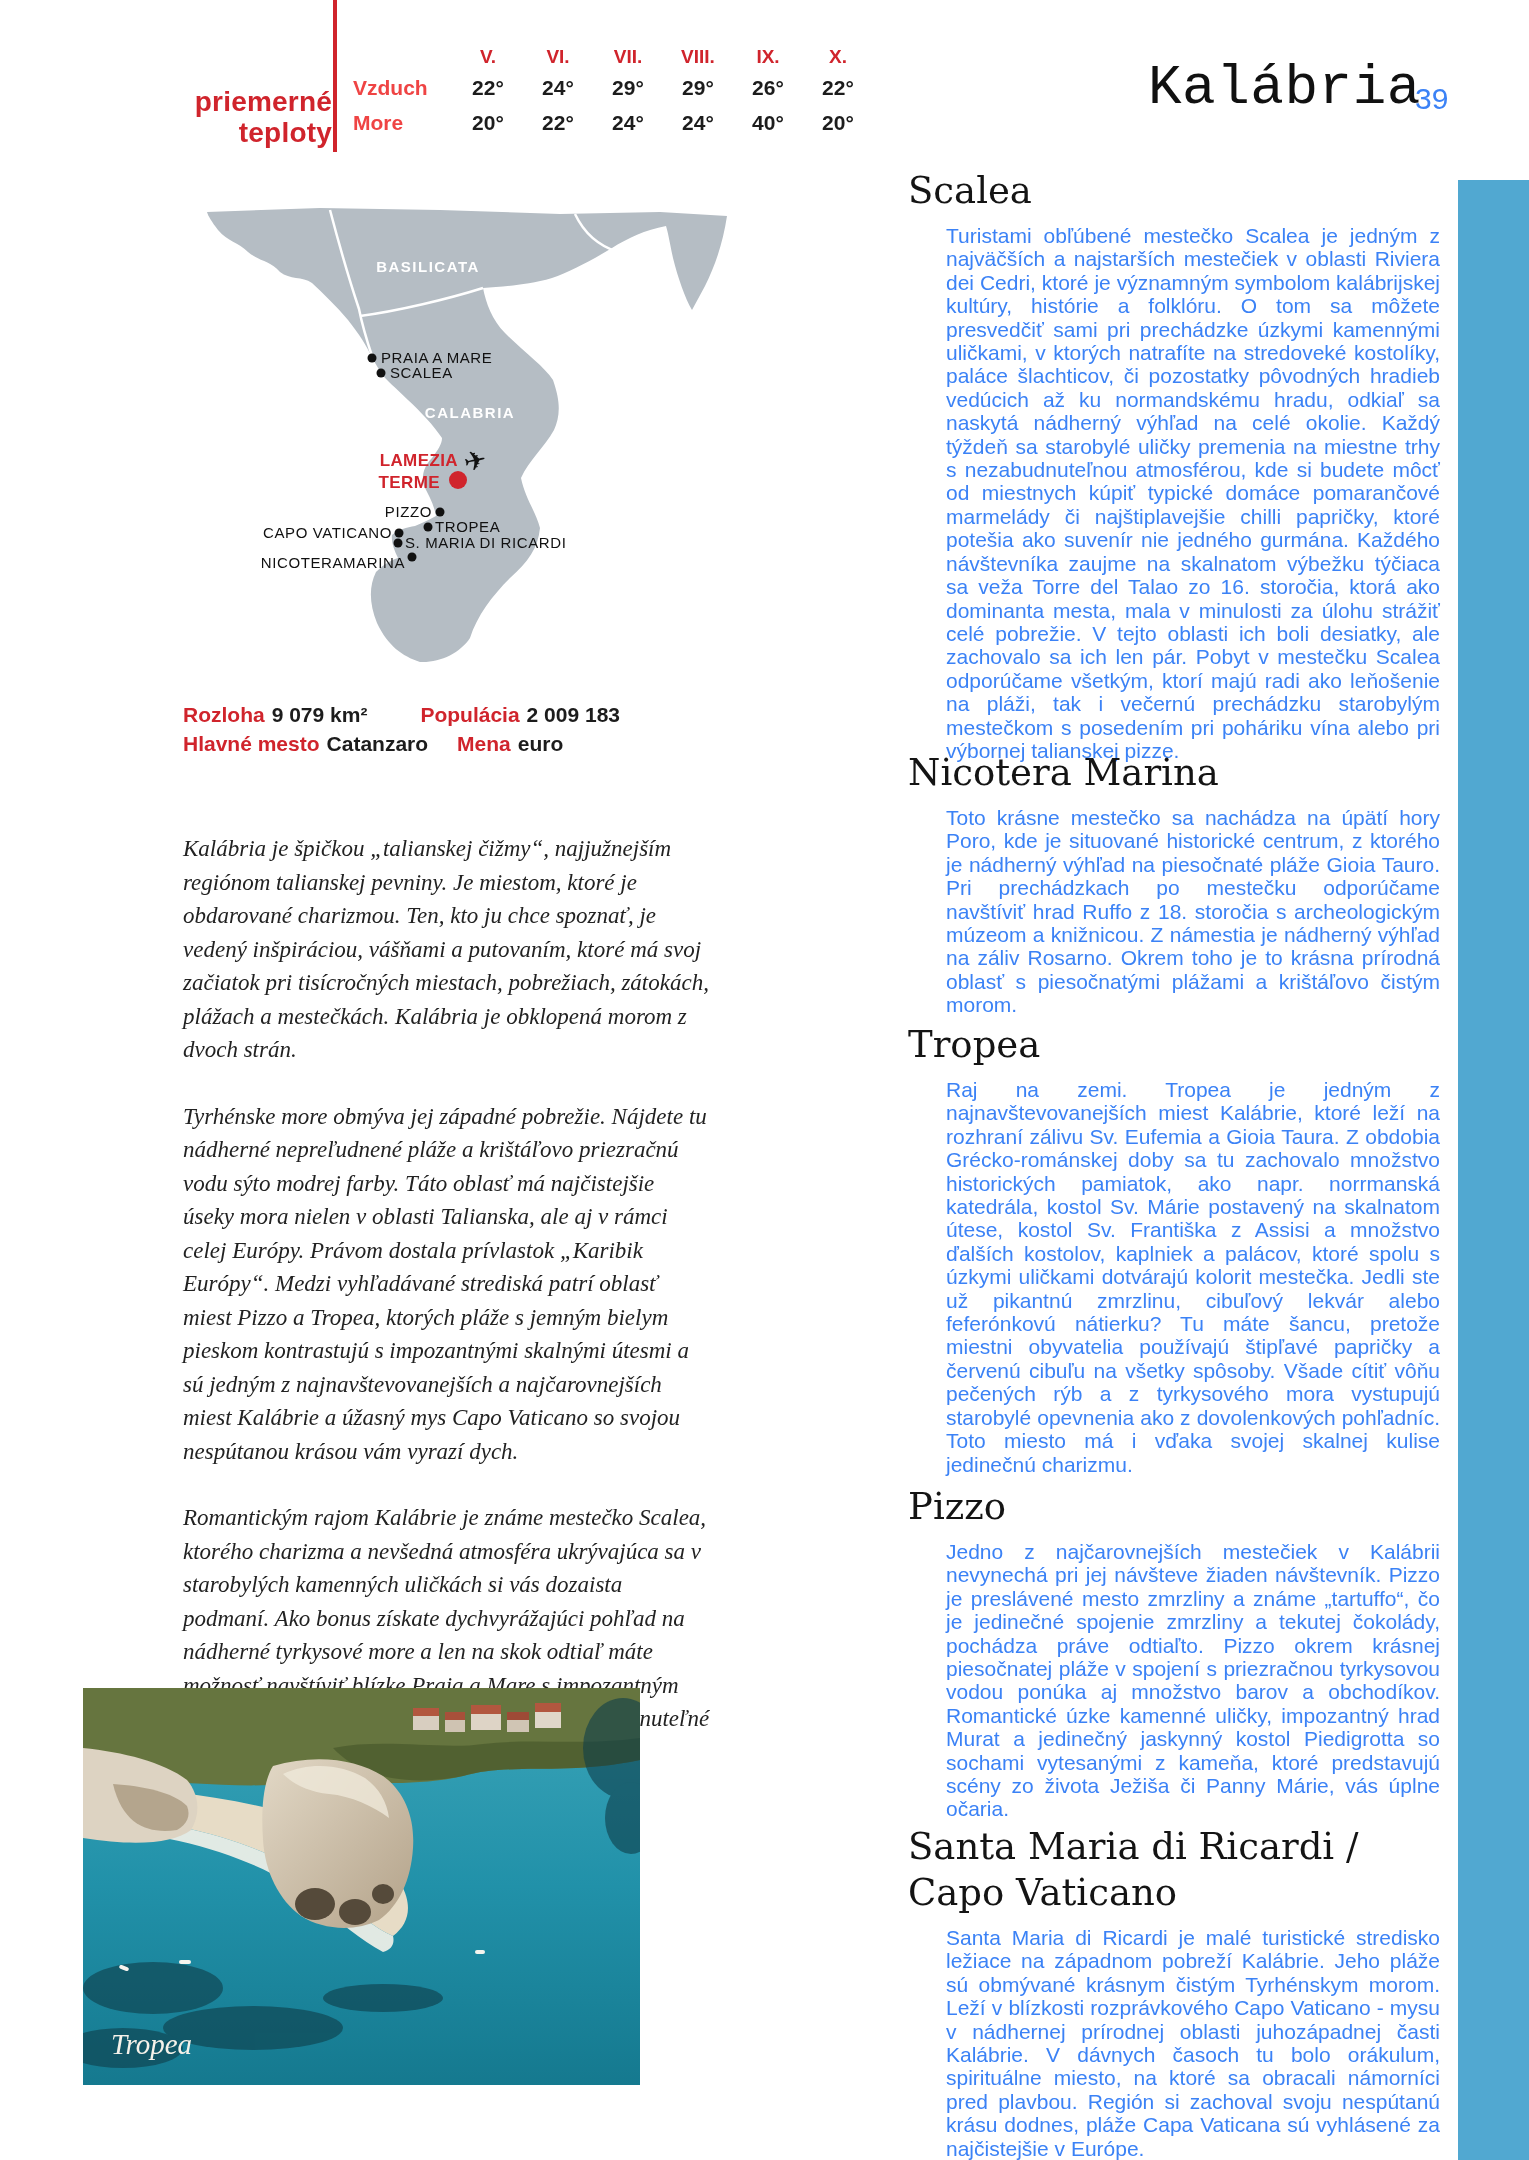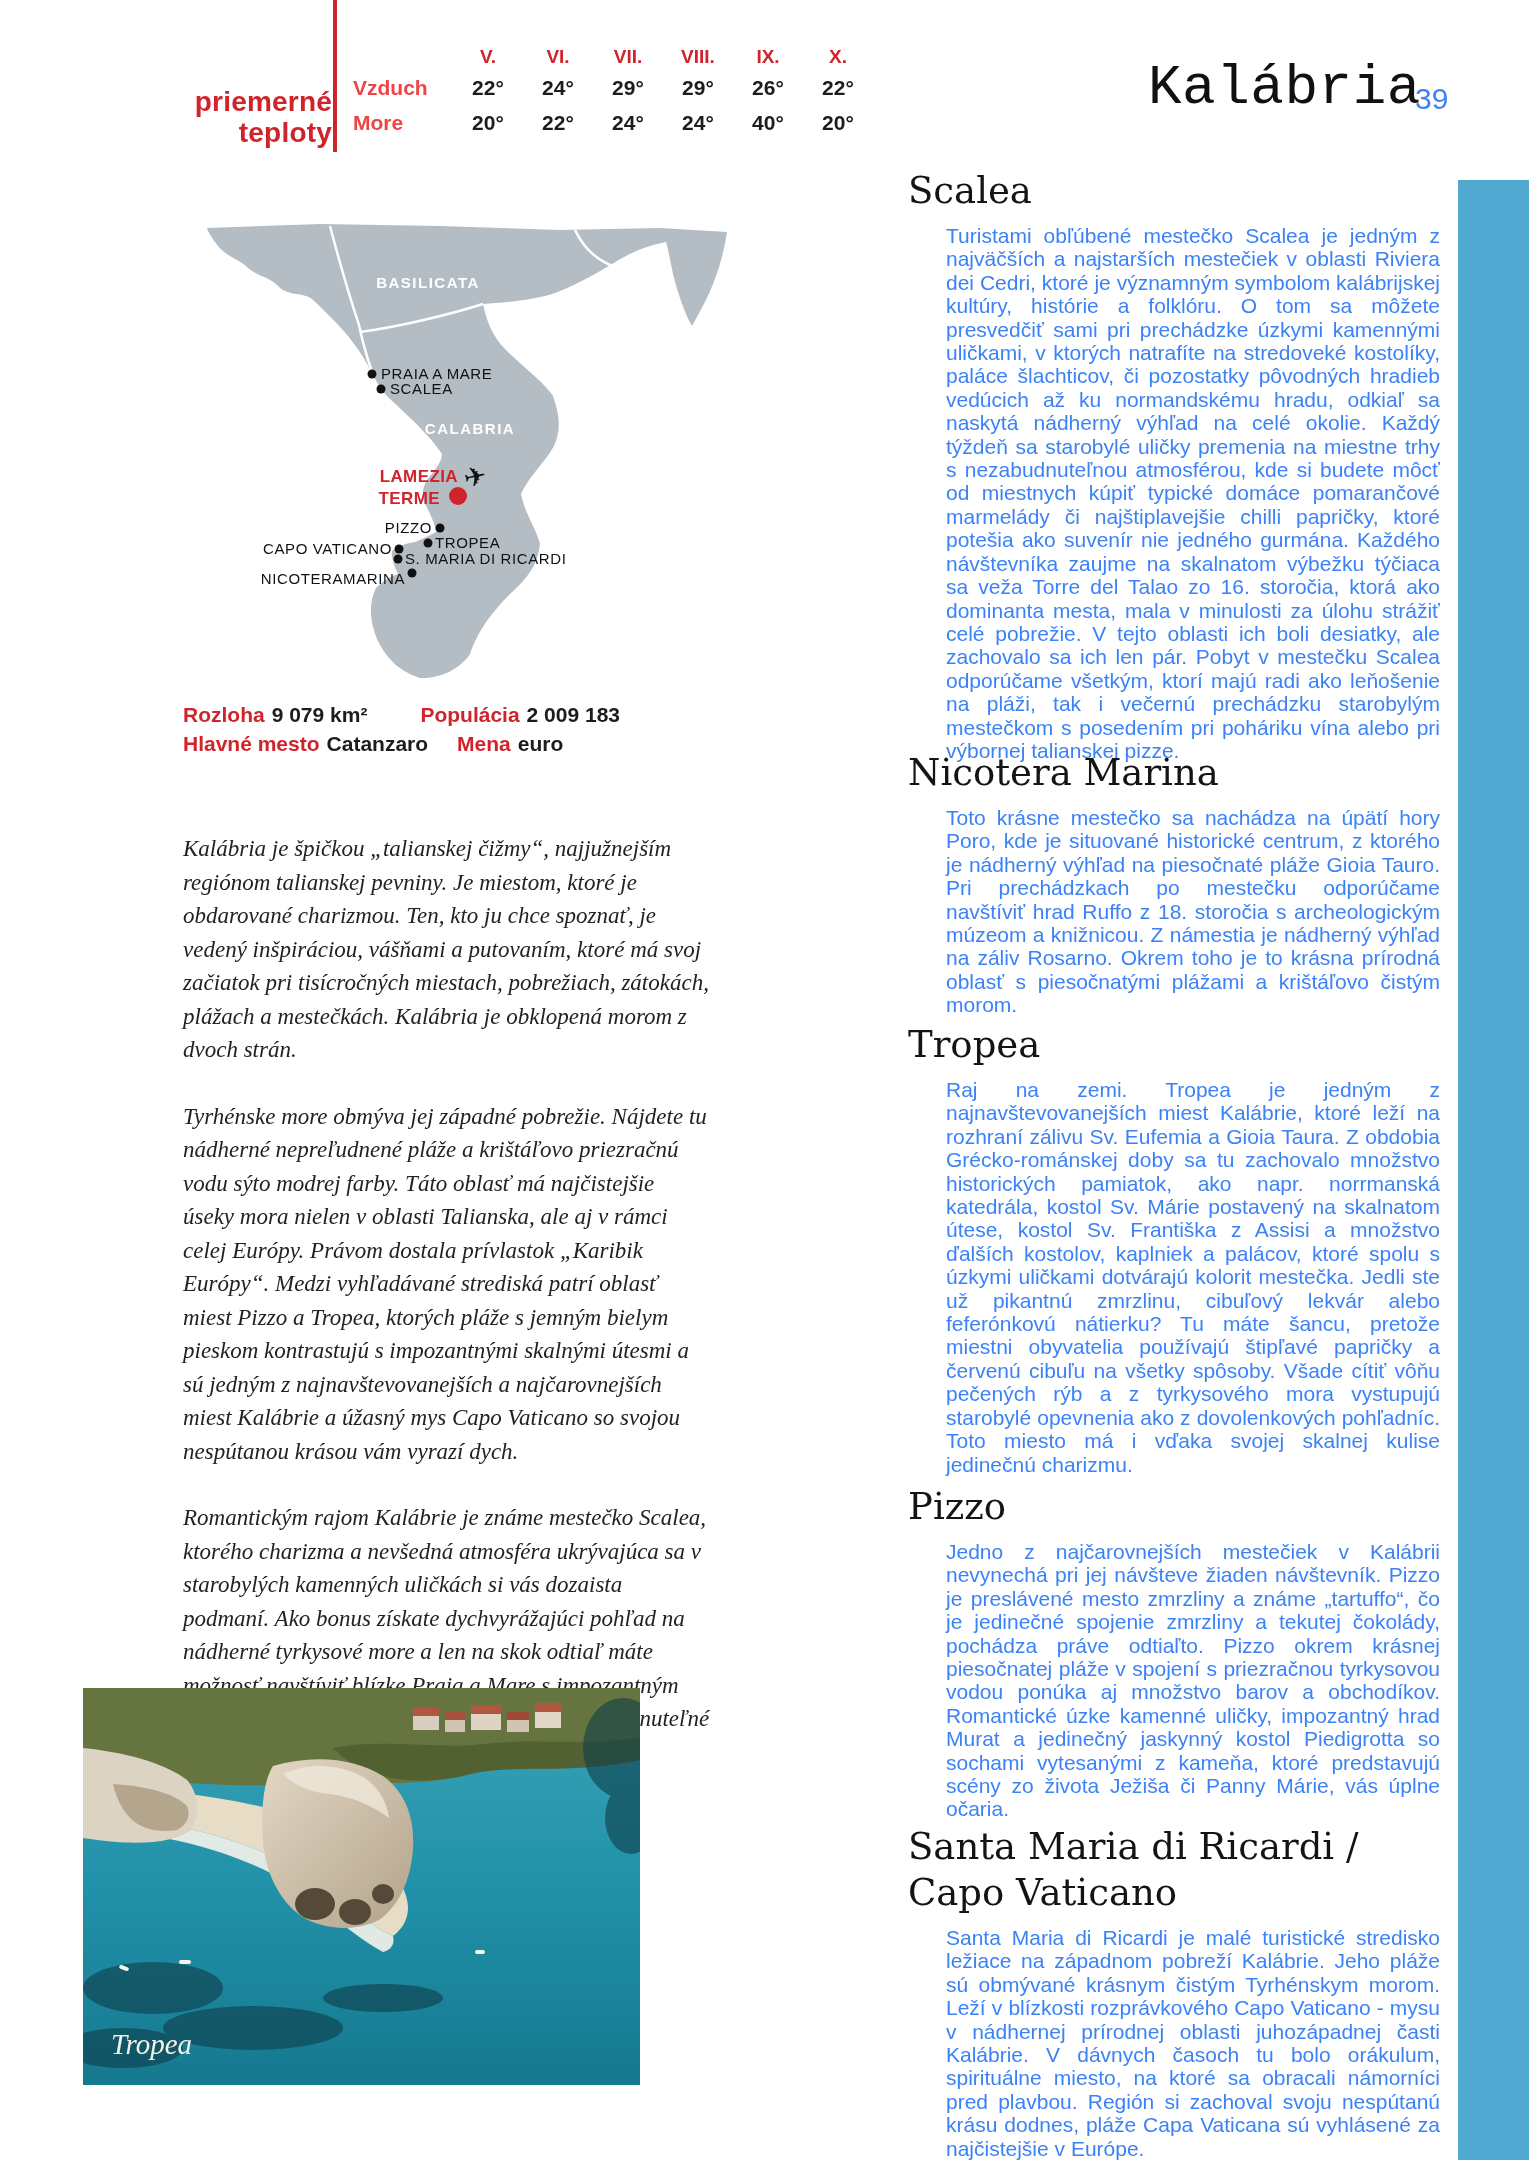--- a/index.html
+++ b/index.html
@@ -13,21 +13,21 @@
   #temps-label{position:absolute;left:118px;top:86px;width:214px;text-align:right;
     color:#d0242c;font-weight:bold;font-size:28px;line-height:31px;letter-spacing:.2px;}
   #temps-rule{position:absolute;left:333px;top:0;width:4px;height:152px;background:#d0242c;}
   #temps-table{position:absolute;left:353px;top:44px;border-collapse:collapse;}
   #temps-table td{padding:0;height:35px;vertical-align:middle;font-weight:bold;}
   #temps-table td.lab{width:100px;text-align:left;font-size:21px;color:#ef4444;}
   #temps-table td.m{width:70px;text-align:center;font-size:19px;color:#d0242c;}
   #temps-table td.v{width:70px;text-align:center;font-size:21px;color:#1c1c1c;}
   #temps-table tr.hd td{height:26px;}
   
-  #map{position:absolute;left:140px;top:164px;width:600px;height:520px;}
+  #map{position:absolute;left:140px;top:148px;width:600px;height:520px;}
   .map-region{font-family:"Liberation Sans",sans-serif;font-size:15px;font-weight:bold;
     fill:#ffffff;letter-spacing:1.5px;}
   .map-place{font-family:"Liberation Sans",sans-serif;font-size:15px;fill:#111;letter-spacing:.6px;}
   .map-airport{font-family:"Liberation Sans",sans-serif;font-size:17px;font-weight:bold;
     fill:#d0242c;letter-spacing:.4px;}
   
   #facts{position:absolute;left:183px;top:700px;font-size:21px;font-weight:bold;line-height:29px;color:#1c1c1c;}
   #facts .red{color:#d0242c;}
   #facts .gap1{margin-left:46px;}
   #facts .gap2{margin-left:22px;}

